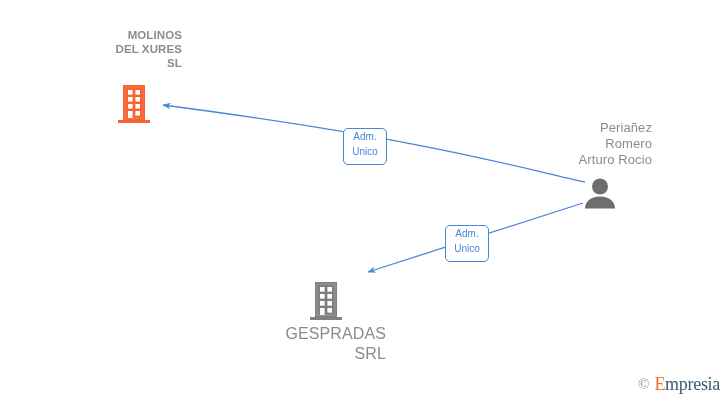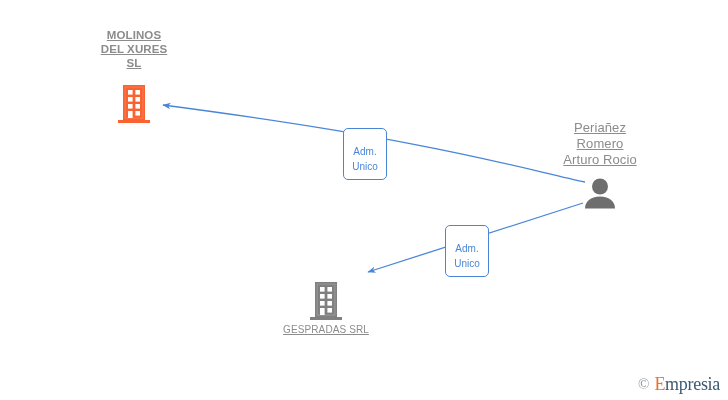--- a/index.html
+++ b/index.html
@@ -25,25 +25,24 @@
     height: 400px;
     pointer-events: none;
   }
 
   
   .node {
     position: absolute;
   }
   .node-label {
     position: absolute;
-    text-align: center;
+    text-align: right;
     line-height: 1.22;
     white-space: pre-line;
     letter-spacing: 0.1px;
-    text-decoration: underline;
   }
 
   
   #node-molinos {
     left: 100px;
     top: 28px;
     width: 68px;
   }
   #node-molinos .node-label {
     left: -14px;
@@ -71,21 +70,21 @@
     position: absolute;
     left: 18px;
     top: 0px;
     width: 36px;
     height: 40px;
   }
   #node-gespradas .node-label {
     left: -24px;
     top: 43px;
     width: 120px;
-    font-size: 10px;
+    font-size: 16px;
     font-weight: normal;
     color: #8c8c8c;
   }
 
   
   #node-person {
     left: 560px;
     top: 120px;
     width: 80px;
   }
@@ -108,21 +107,21 @@
   .edge-label {
     position: absolute;
     box-sizing: border-box;
     border: 1px solid #4a86d8;
     border-radius: 5px;
     background: #ffffff;
     color: #4a86d8;
     font-size: 10px;
     line-height: 1.45;
     text-align: center;
-    padding: 16px 0 5px 0;
+    padding: 1px 0 5px 0;
     white-space: pre-line;
   }
   #edge-label-1 {
     left: 343px;
     top: 128px;
     width: 44px;
   }
   #edge-label-2 {
     left: 445px;
     top: 225px;

